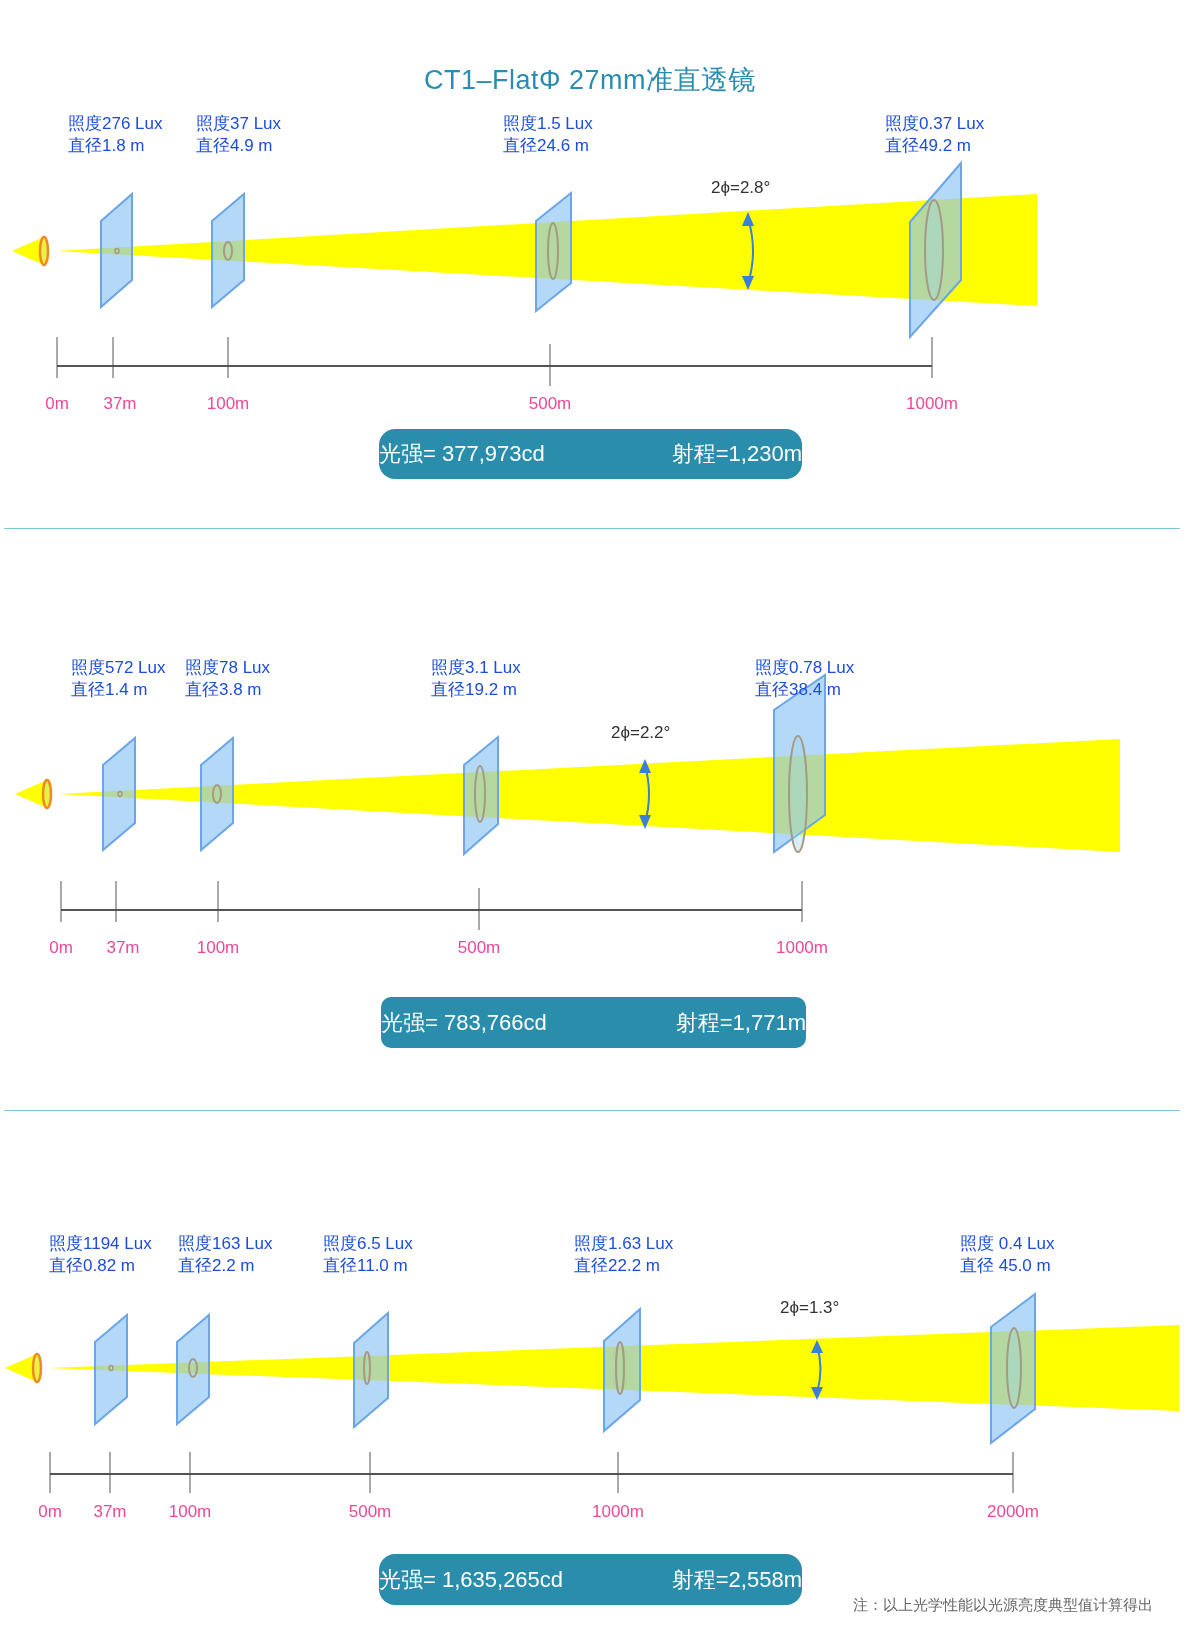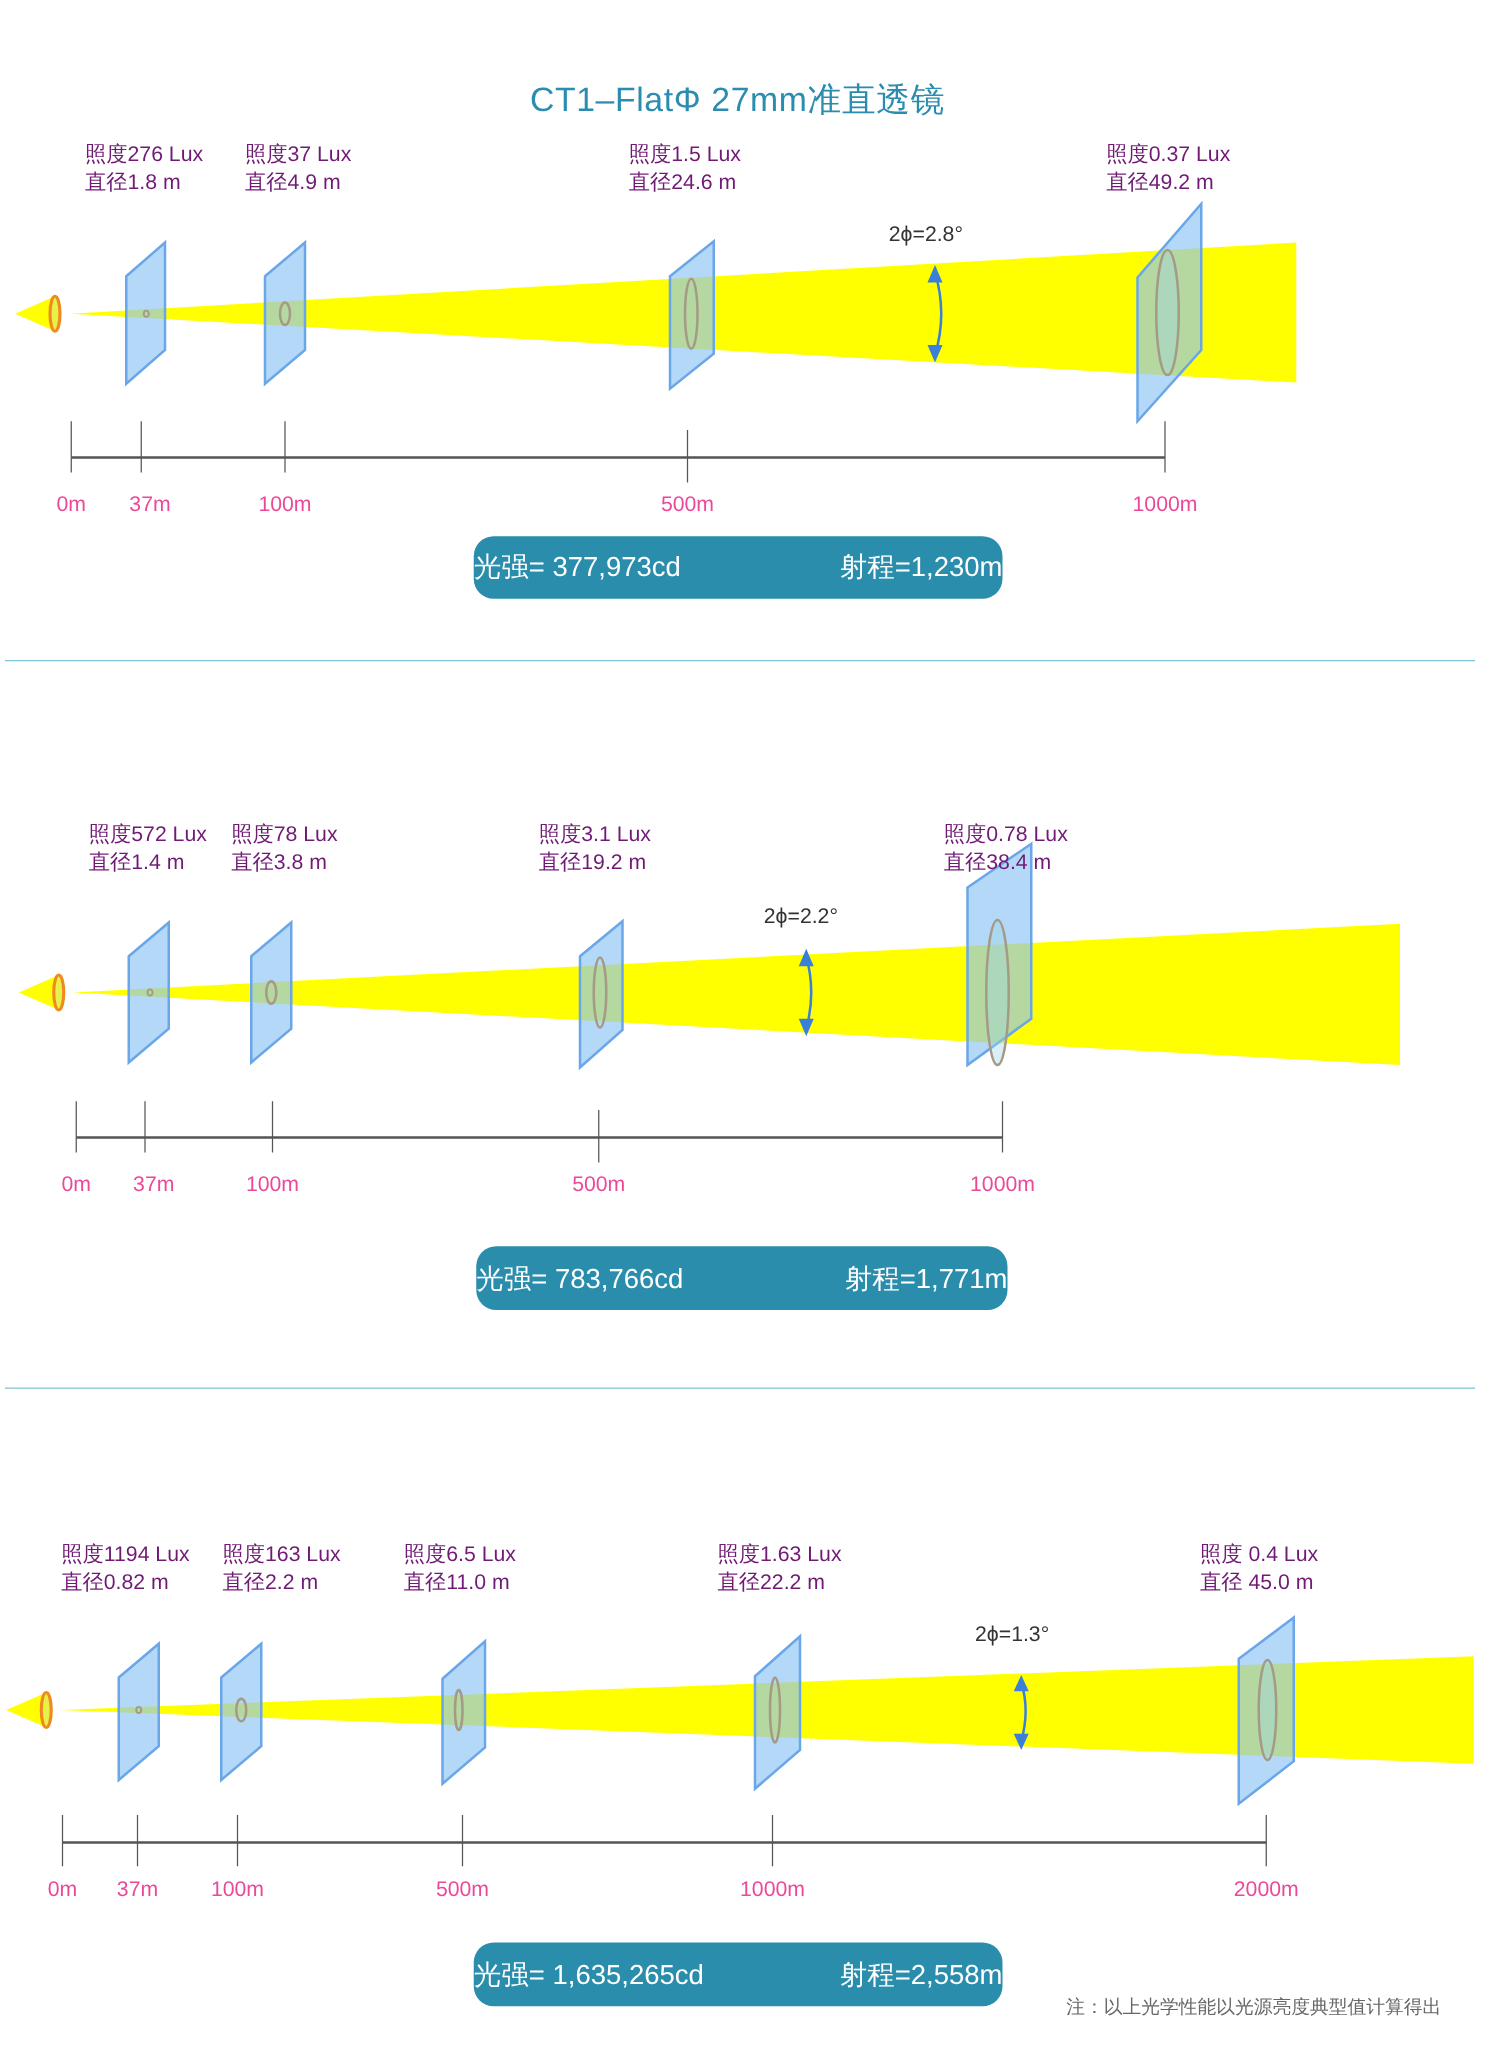--- a/index.html
+++ b/index.html
@@ -1,19 +1,19 @@
 <!DOCTYPE html>
 <html><head>
 <meta charset="utf-8">
 <style>
   html,body{margin:0;padding:0;background:#fff;}
   body{width:1200px;height:1651px;position:relative;overflow:hidden;font-family:"Liberation Sans","DejaVu Sans",sans-serif;}
   .section{position:absolute;left:0;width:1200px;}
   .title{position:absolute;left:0;width:1180px;text-align:center;color:#2a8db0;font-size:27px;letter-spacing:0.5px;}
-  .label{position:absolute;color:#701a75;font-size:17px;line-height:22px;white-space:nowrap;}
+  .label{position:absolute;color:#1d4ed8;font-size:17px;line-height:22px;white-space:nowrap;}
   .angle{position:absolute;color:#333;font-size:17px;white-space:nowrap;}
   .tick-label{position:absolute;color:#ec4899;font-size:17px;transform:translateX(-50%);white-space:nowrap;}
   .badge{position:absolute;background:#2a8dab;color:#ffffff;border-radius:16px;font-size:22px;display:flex;align-items:center;justify-content:space-between;gap:48px;}
   .divider{position:absolute;left:4px;width:1176px;height:1px;background:#7fc4d8;}
   svg{position:absolute;left:0;top:0;overflow:visible;}
   .note{position:absolute;color:#666;font-size:15px;white-space:nowrap;text-align:right;}
 </style>
 </head>
 <body>
 
@@ -145,21 +145,21 @@
     <div>直径38.4 m</div>
   </div>
   <div class="angle" style="left:611px;top:194px;">2ϕ=2.2°</div>
 
   <div class="tick-label" style="left:61px;top:409px;">0m</div>
   <div class="tick-label" style="left:123px;top:409px;">37m</div>
   <div class="tick-label" style="left:218px;top:409px;">100m</div>
   <div class="tick-label" style="left:479px;top:409px;">500m</div>
   <div class="tick-label" style="left:802px;top:409px;">1000m</div>
 
-  <div class="badge" style="left:381px;top:468px;width:425px;height:51px;">
+  <div class="badge" style="left:381px;top:468px;width:425px;height:51px;border-radius:10px;">
     <span>光强= 783,766cd</span>
     <span>射程=1,771m</span>
   </div>
   <div class="divider" style="top:581px;"></div>
 </div>
 
 <div class="section" style="top:1111px;height:540px;">
 
   <svg width="1200" height="540">
     <polygon points="48,257 1179,214 1179,300 48,257" fill="#ffff00"></polygon>

